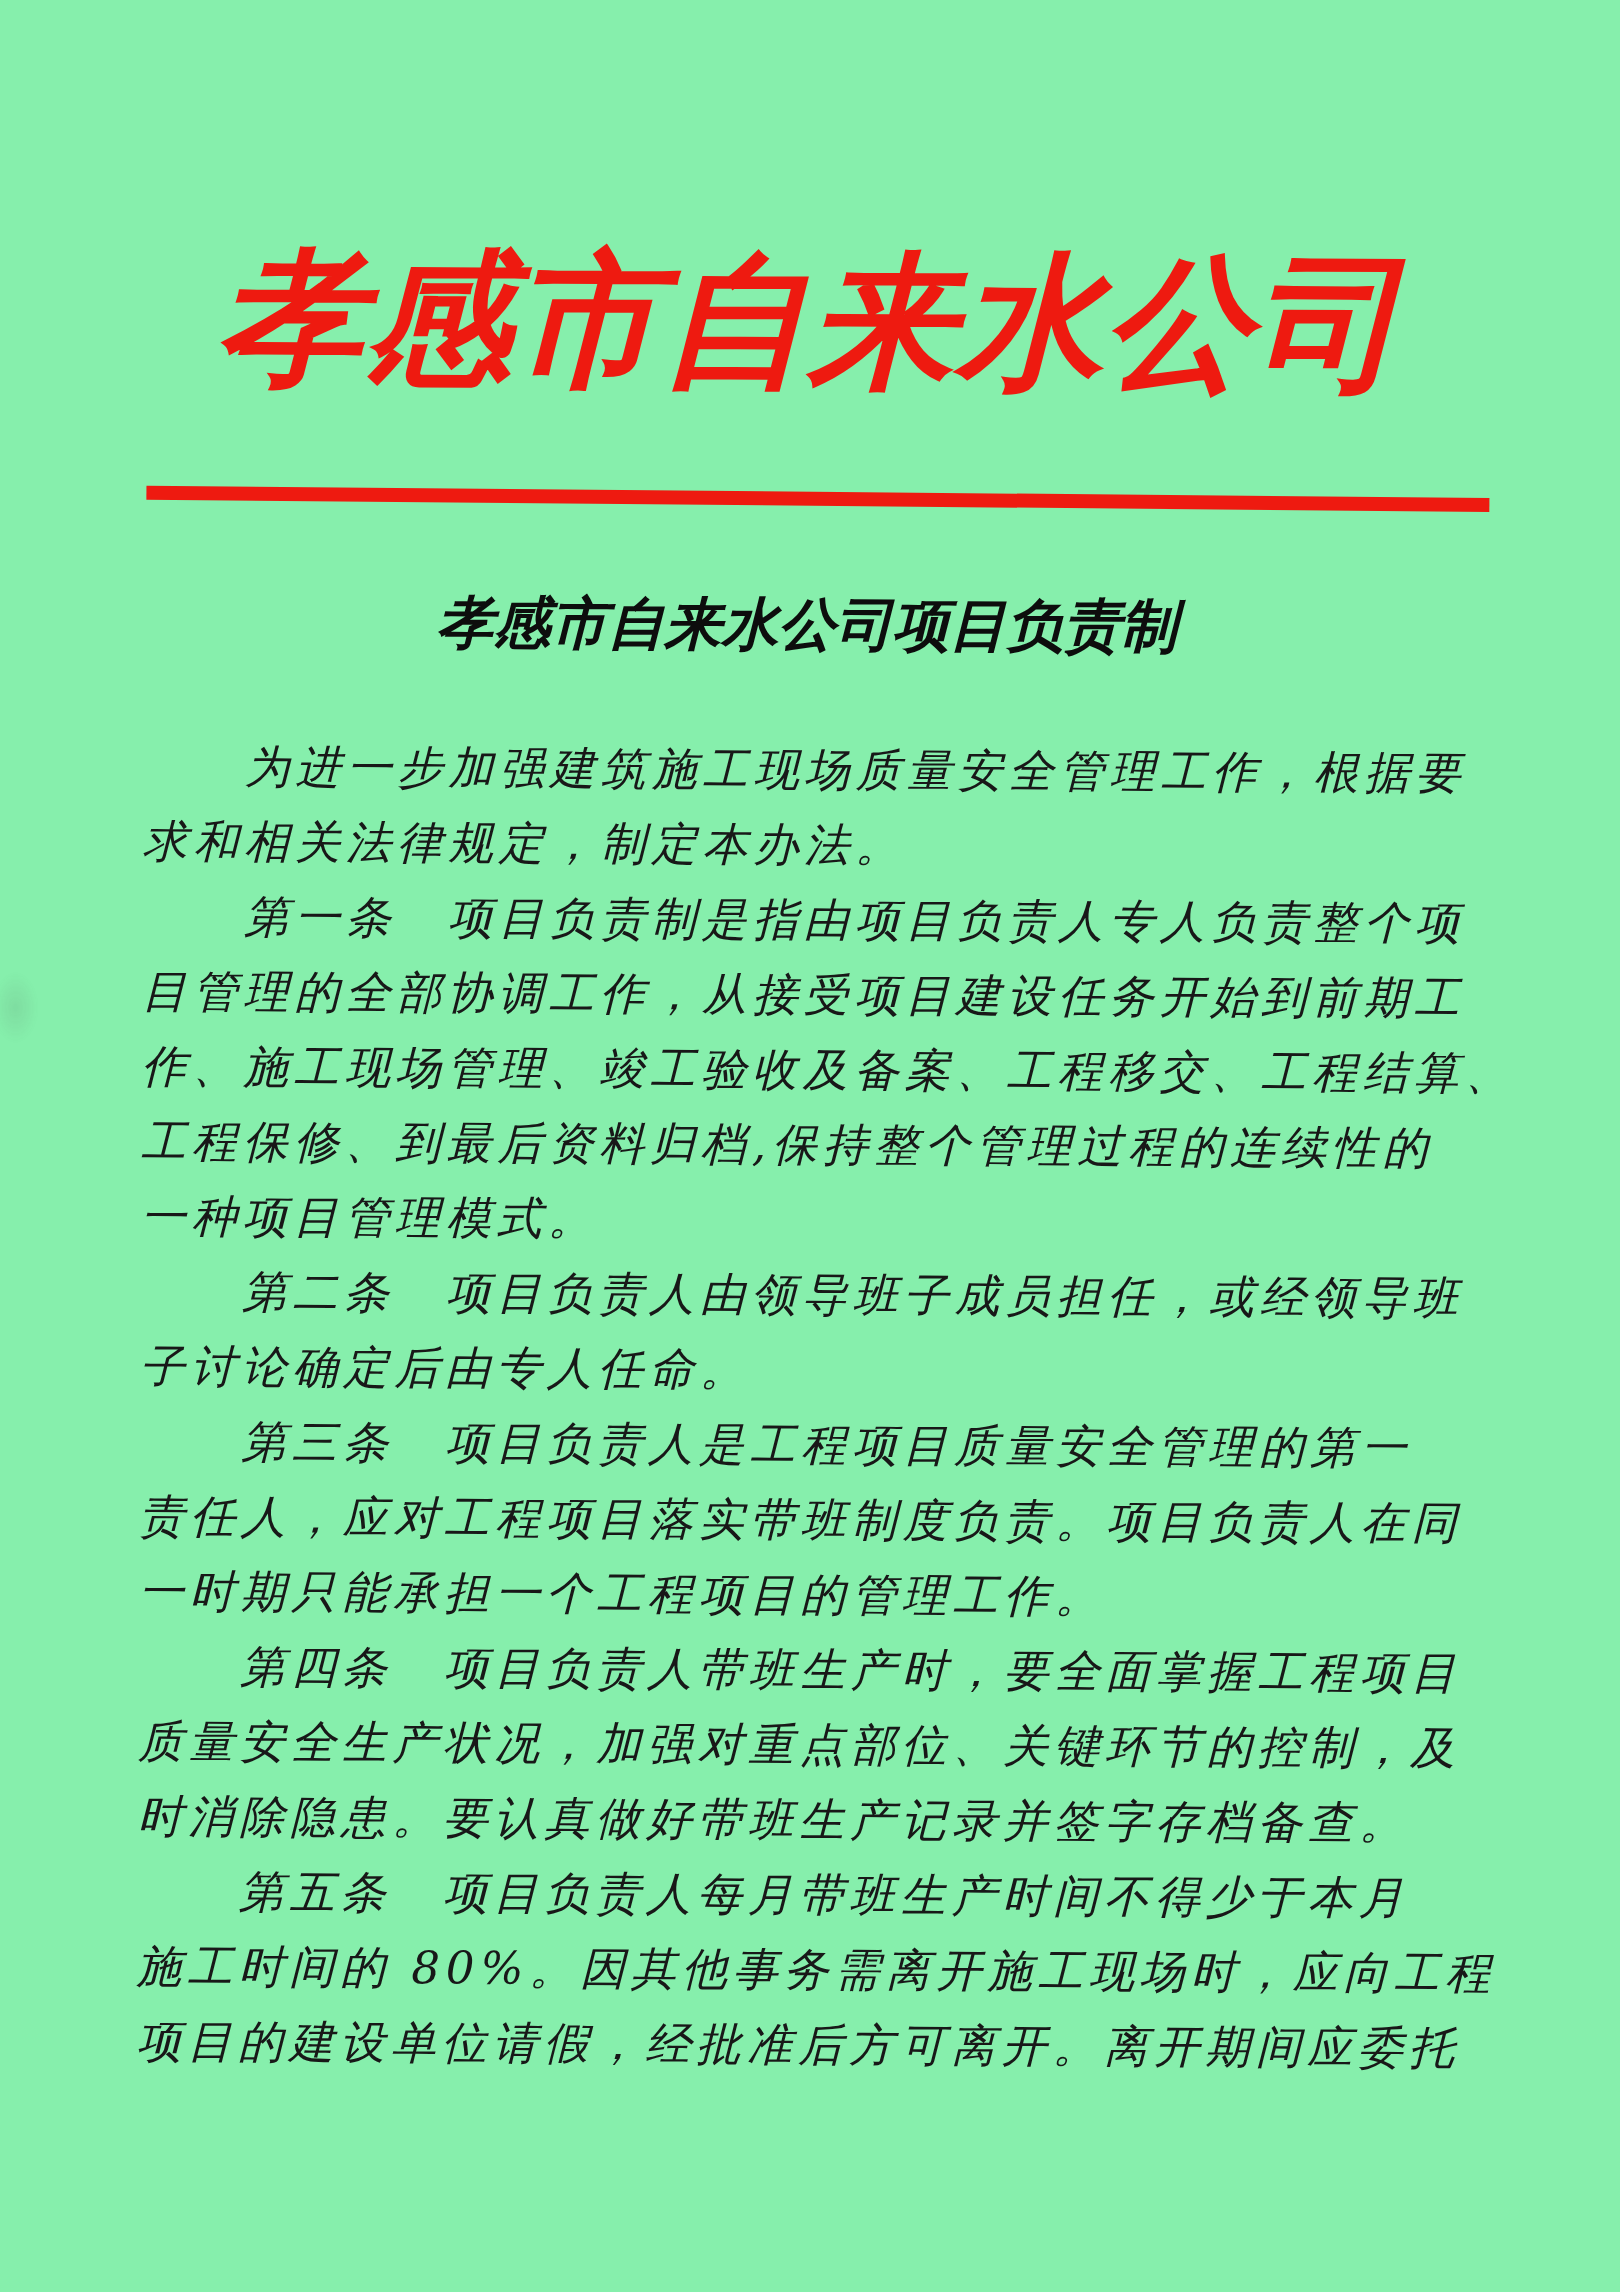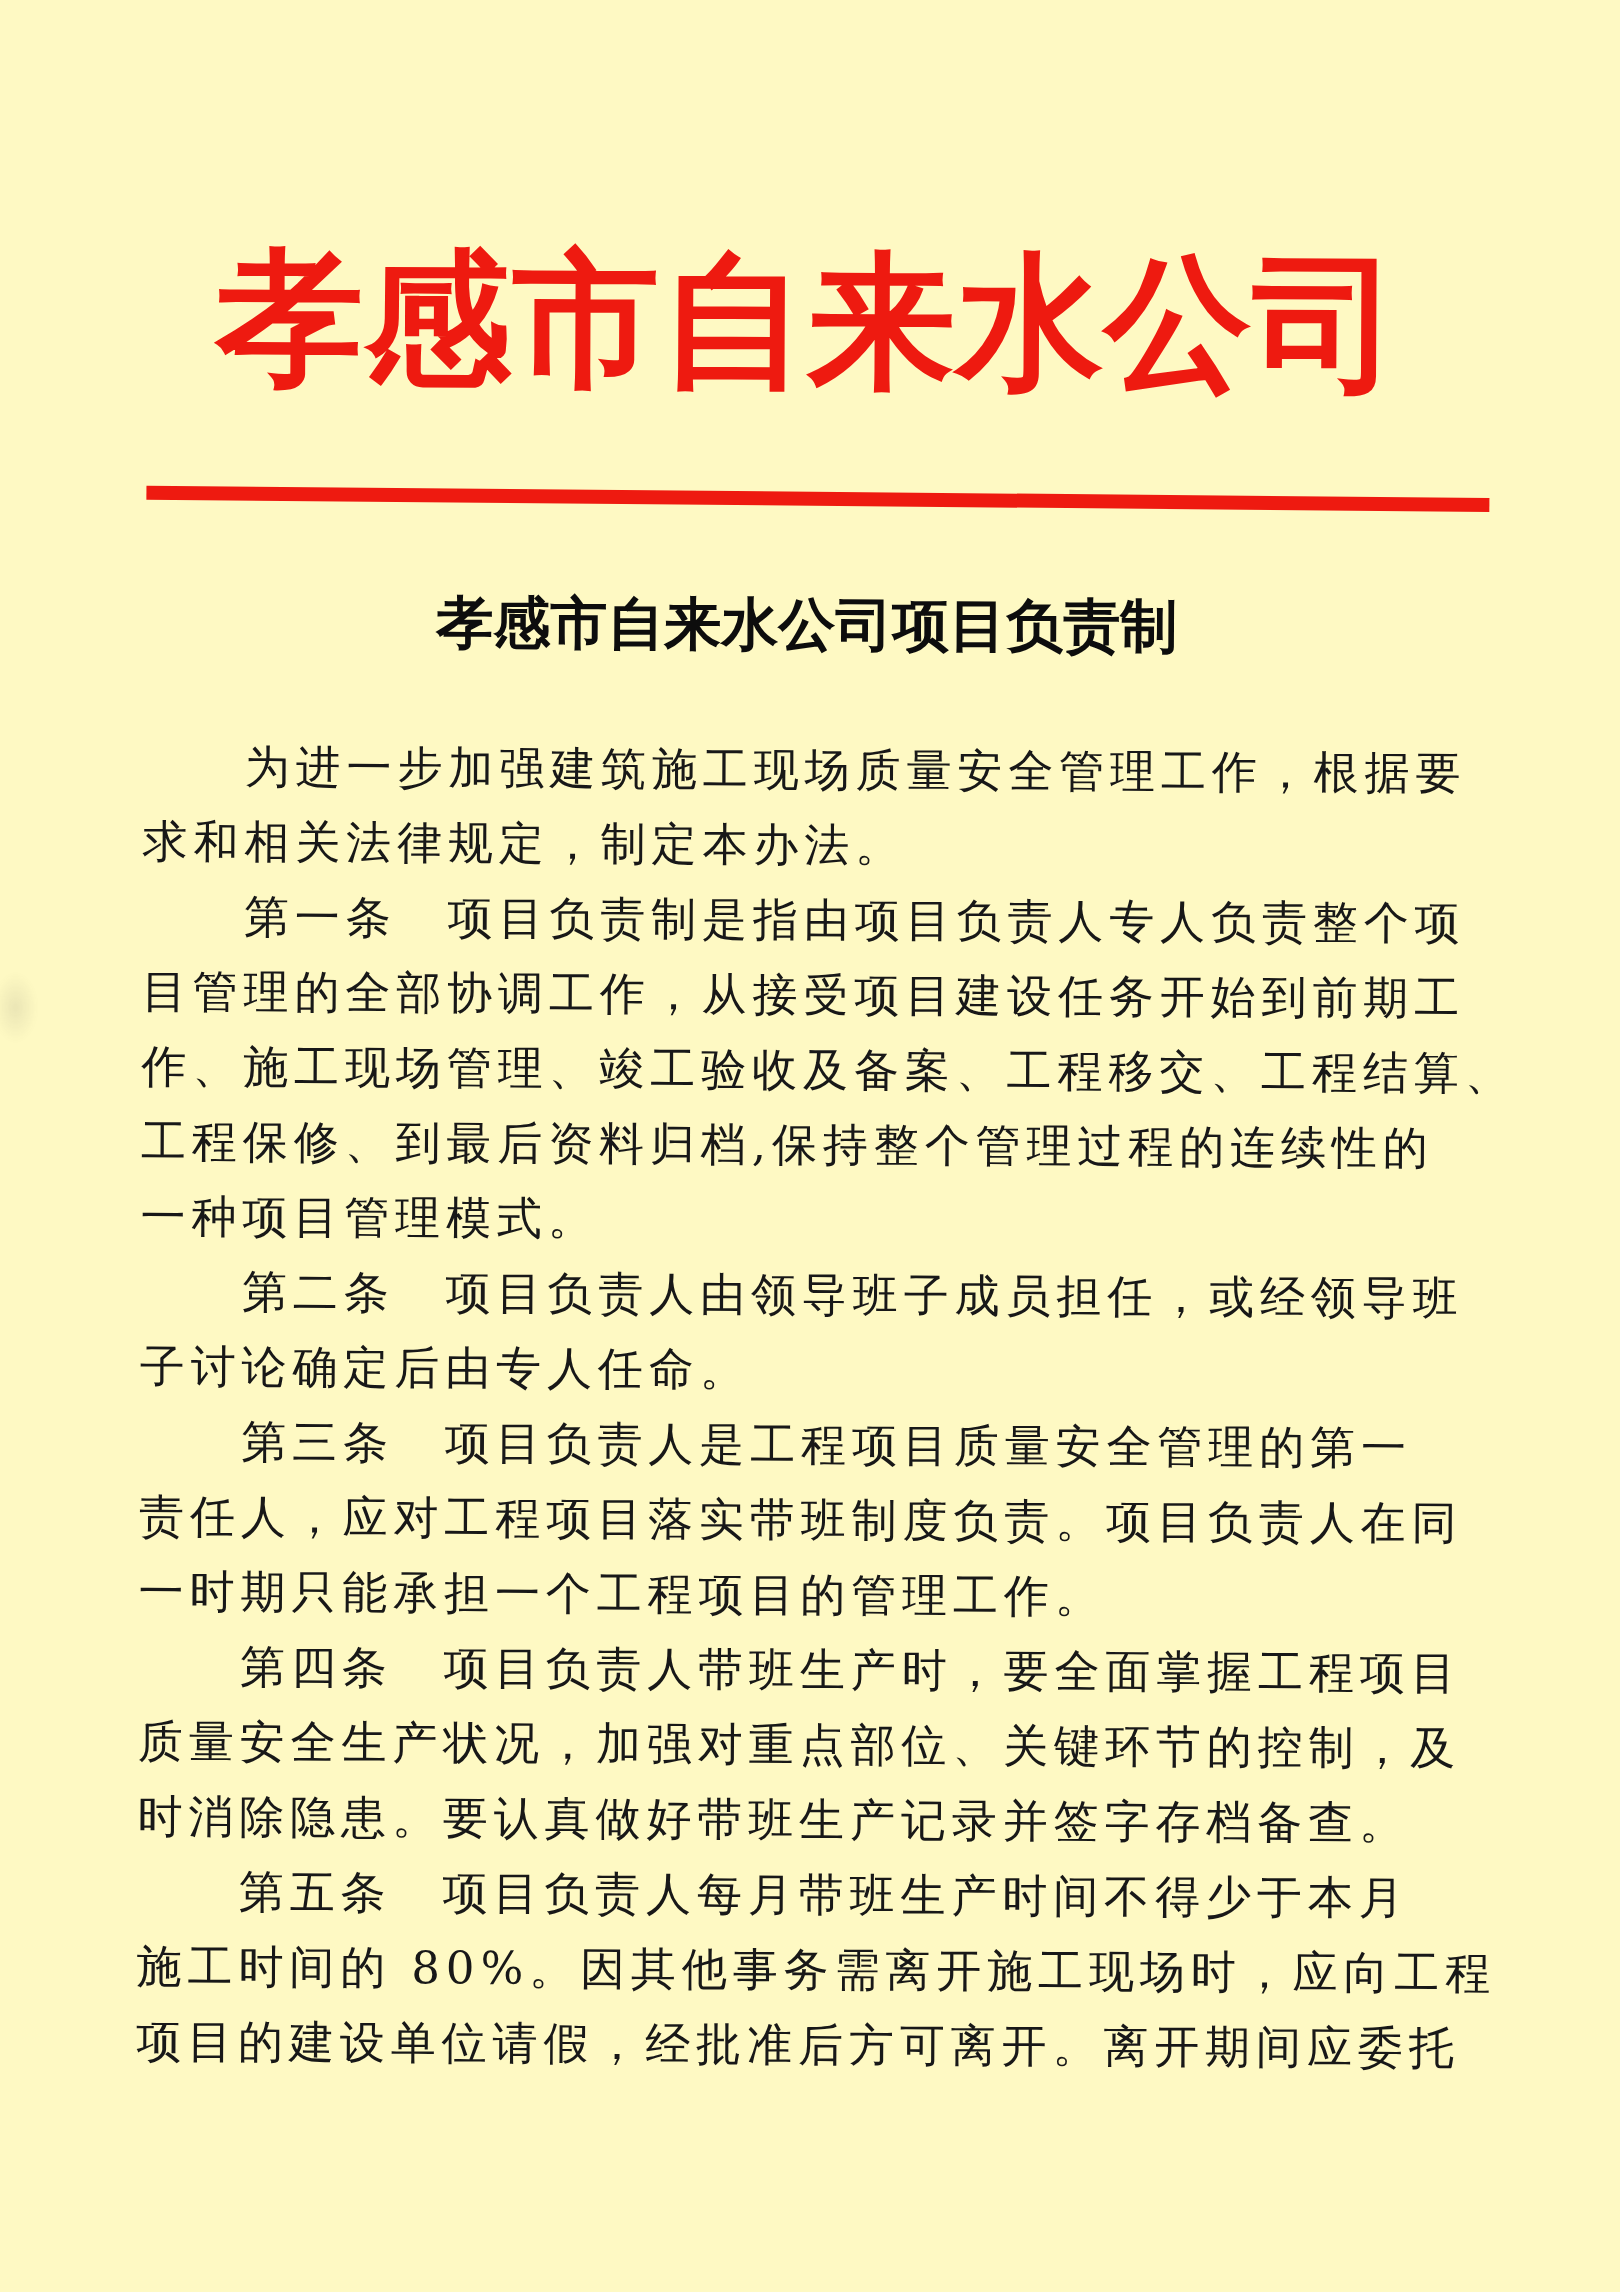--- a/index.html
+++ b/index.html
@@ -1,23 +1,24 @@
 <!DOCTYPE html>
 <html><head>
 <meta charset="utf-8">
 <style>
   html,body{margin:0;padding:0;background:#9a9a9a;}
   .page{
     position:relative;
     width:1620px;height:2293px;
     margin:0 auto;
-    background:#fef9c3;
+    background:#86efac;
     overflow:hidden;
     font-family:"DejaVu Serif","Liberation Serif",serif;
     color:#1b1b1b;
+    font-style:italic;
   }
   .scan-tilt{
     position:absolute;inset:0;
     transform:rotate(0.3deg);
     transform-origin:392px 0;
   }
   .letterhead{
     position:absolute;
     top:235px;left:0;width:100%;
     margin:0;

